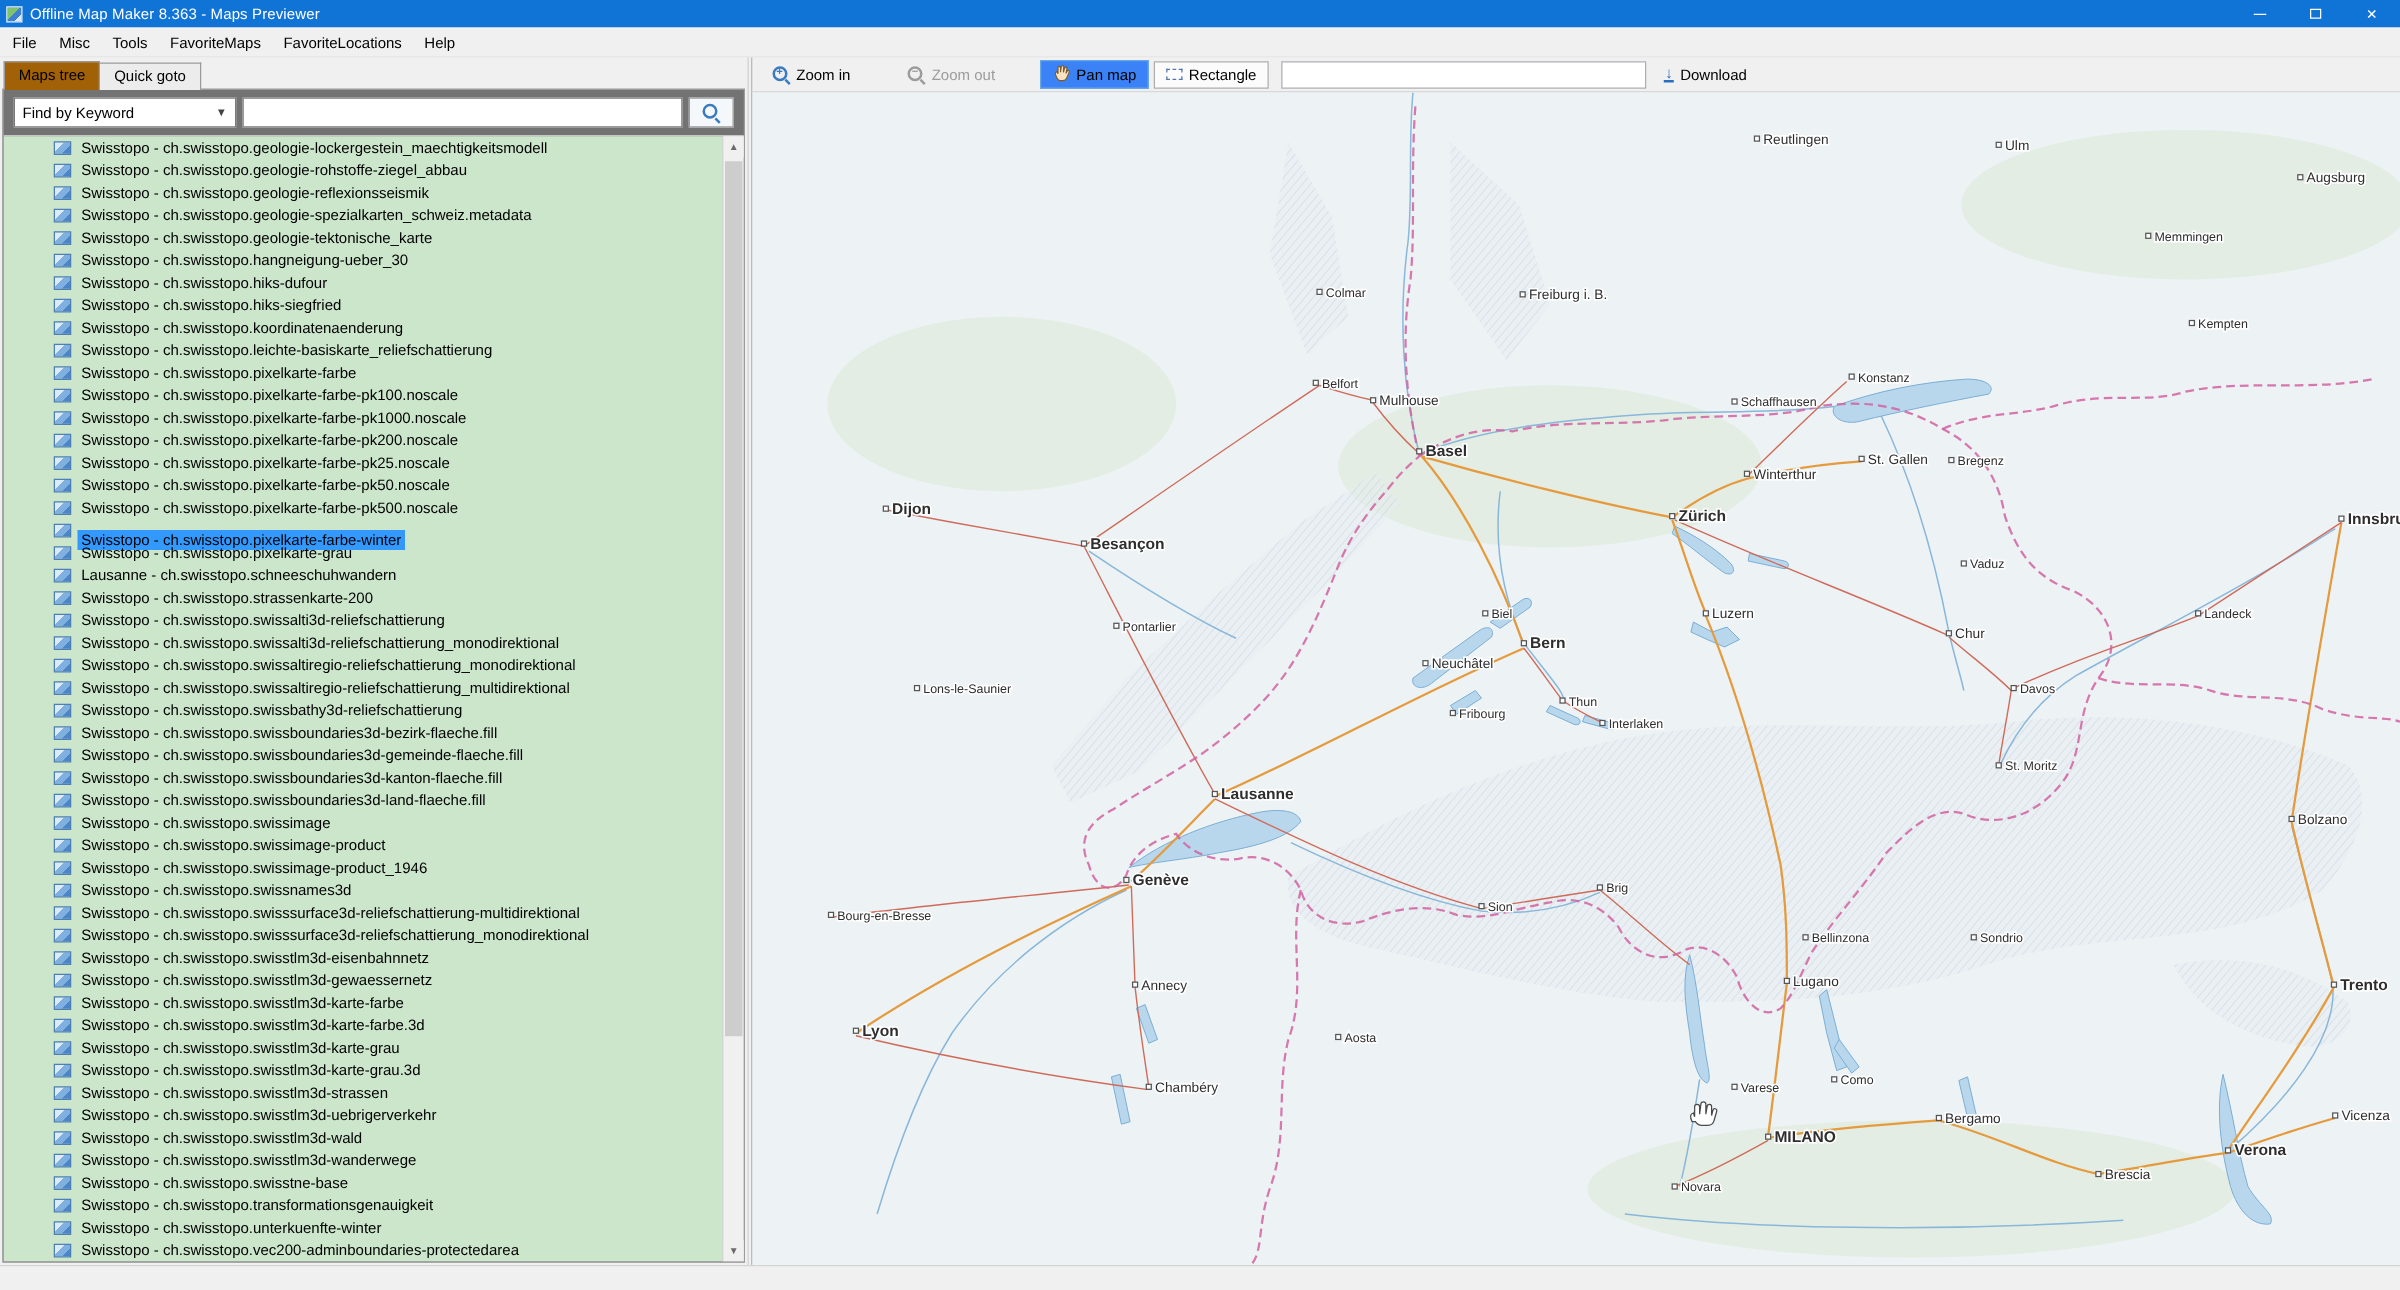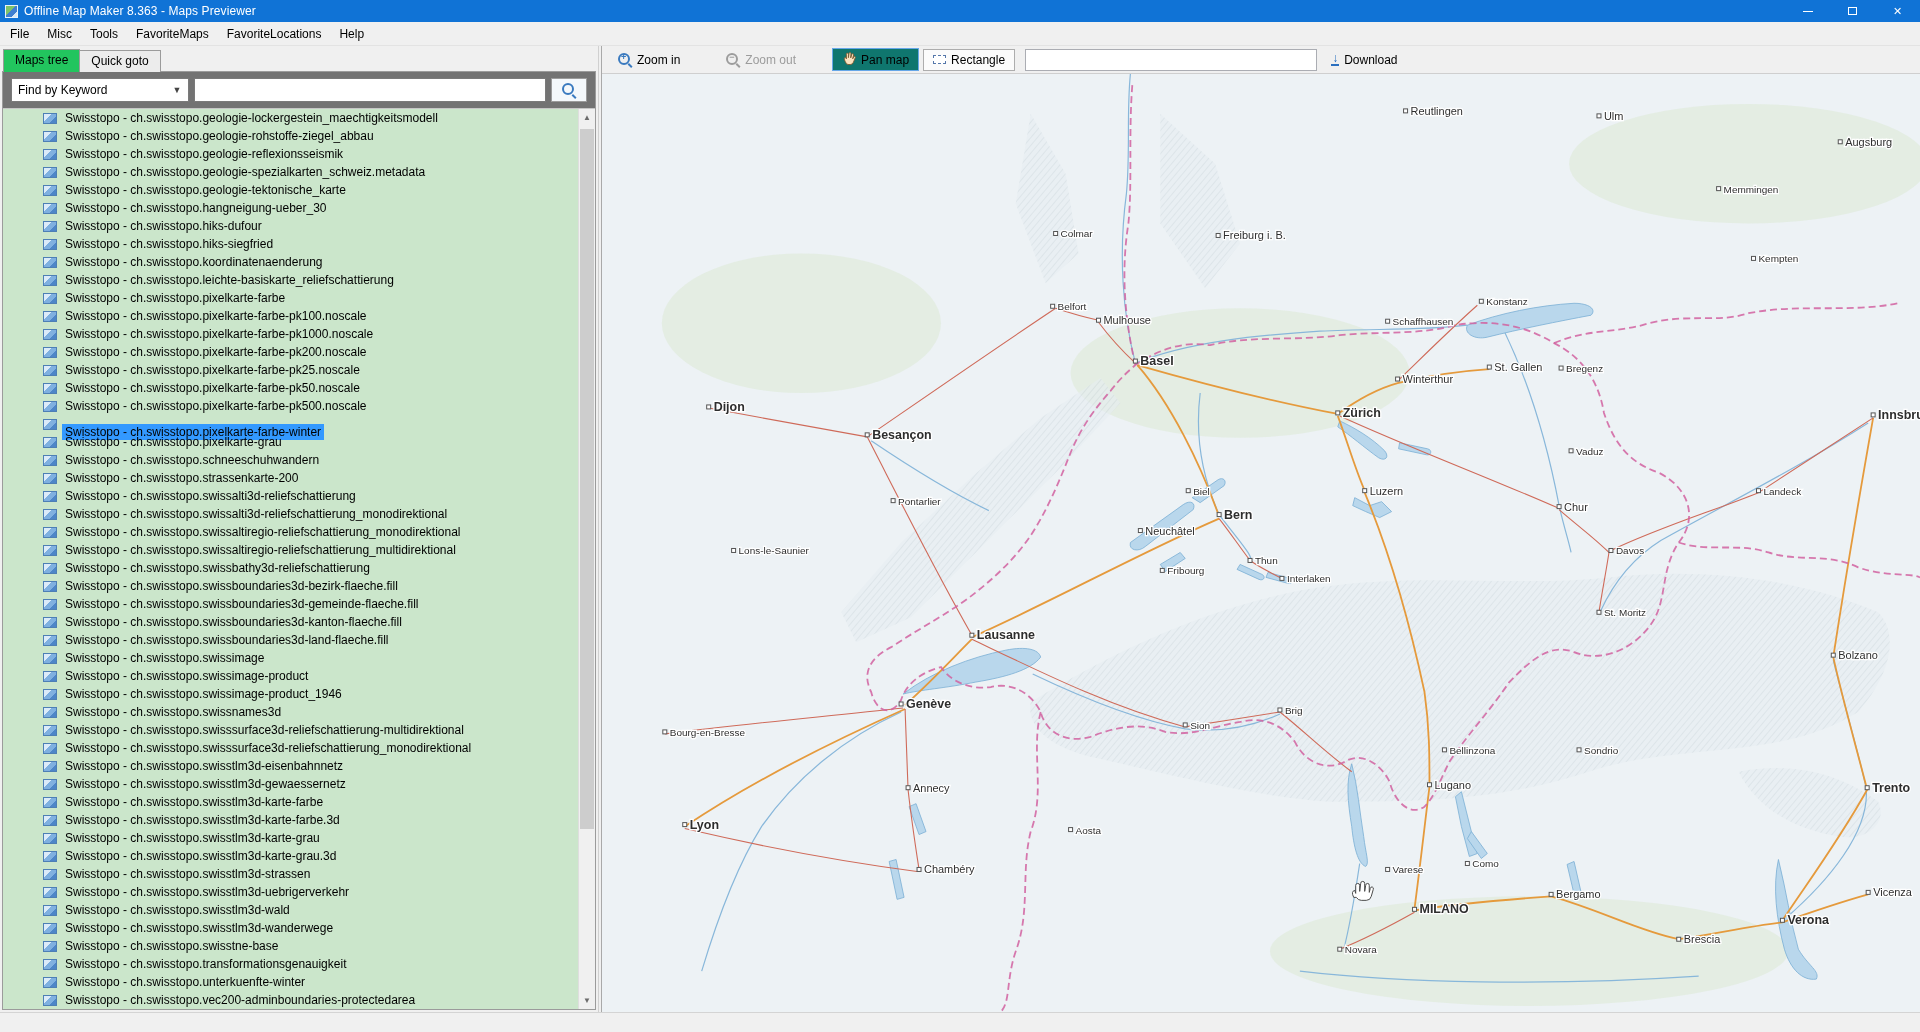--- a/index.html
+++ b/index.html
@@ -20,21 +20,21 @@
   .menu-item { display:flex; align-items:center; padding:0 9px; color:#000; }
   .menu-item:first-child { padding-left:10px; }
 
   
   .main { flex:1; display:flex; min-height:0; }
 
   
   .left-panel { width:598px; flex:none; display:flex; flex-direction:column; background:#f0f0f0; }
   .tabs { height:26px; display:flex; align-items:flex-end; padding-left:3px; flex:none; }
   .tab { border:1px solid #9b9b9b; border-bottom:none; padding:3px 11px 4px; background:#ececec; color:#000; position:relative; }
-  .tab.active { background:#22c55e; padding-bottom:5px; z-index:2; }
+  .tab.active { background:#a16207; padding-bottom:5px; z-index:2; }
   .tab + .tab { margin-left:-1px; }
   .tab-page { flex:1; border:1px solid #9b9b9b; margin:0 2px 2px 2px; display:flex; flex-direction:column; min-height:0; background:#737373; margin-top:-1px; }
 
   .search-row { height:36px; flex:none; display:flex; align-items:center; gap:5px; padding:0 8px 0 8px; }
   .combo { width:178px; height:24px; background:#fff; border:1px solid #7a7a7a; display:flex; align-items:center; justify-content:space-between; padding:0 3px 0 6px; }
   .combo-arrow { width:16px; height:18px; display:flex; align-items:center; justify-content:center; color:#444; font-size:9px; }
   .search-input { flex:1; height:24px; border:1px solid #7a7a7a; background:#fff; font:inherit; padding:0 5px; }
   .search-btn { width:36px; height:24px; border:1px solid #9b9b9b; background:#f4f8fb; display:flex; align-items:center; justify-content:center; }
 
   
@@ -57,21 +57,21 @@
   .sb-btn { height:17px; display:flex; align-items:center; justify-content:center; font-size:8px; color:#6b6b6b; background:#f0f0f0; }
   .sb-thumb { position:absolute; left:1px; right:1px; top:20px; height:700px; background:#cdcdcd; }
 
   .splitter { width:4px; flex:none; background:#f0f0f0; border-left:1px solid #d0d0d0; border-right:1px solid #a9a9a9; }
 
   
   .right-panel { flex:1; display:flex; flex-direction:column; min-width:0; }
   .map-toolbar { height:28px; flex:none; display:flex; align-items:center; padding:0 6px; gap:4px; background:#f0f0f0; border-bottom:1px solid #cfcfcf; }
   .tb-btn { display:flex; align-items:center; gap:5px; padding:3px 9px; color:#000; border:1px solid transparent; }
   .tb-btn.disabled { color:#9c9c9c; }
-  .tb-btn.checked { background:#0f766e; border:1px solid #66a7e8; }
+  .tb-btn.checked { background:#3b82f6; border:1px solid #66a7e8; }
   .tb-btn.framed { background:#fbfbfb; border:1px solid #adadad; }
   .tb-gap { width:18px; }
   .rect-icon { width:13px; height:9px; border:1px dashed #5577aa; background:#fff; flex:none; }
   .dl-icon { color:#2a6fbf; font-weight:bold; line-height:10px; border-bottom:2px solid #2a6fbf; padding:0 1px 1px; flex:none; }
   .tb-input { width:292px; height:22px; border:1px solid #abadb3; background:#fff; font:inherit; padding:0 4px; margin-left:6px; }
   .hand-svg { flex:none; }
 
   .map-area { flex:1; position:relative; min-height:0; background:#edf2f5; }
   .map-area svg { position:absolute; inset:0; width:100%; height:100%; }
 
@@ -214,21 +214,21 @@
               <div class="tree-row selected">
                 <span class="tree-icon"></span>
                 <span class="tree-label">Swisstopo - ch.swisstopo.pixelkarte-farbe-winter</span>
               </div>
               <div class="tree-row">
                 <span class="tree-icon"></span>
                 <span class="tree-label">Swisstopo - ch.swisstopo.pixelkarte-grau</span>
               </div>
               <div class="tree-row">
                 <span class="tree-icon"></span>
-                <span class="tree-label">Swisstopo - ch.swisstopo.schneeschuhwandern</span>
+                <span class="tree-label">Lausanne - ch.swisstopo.schneeschuhwandern</span>
               </div>
               <div class="tree-row">
                 <span class="tree-icon"></span>
                 <span class="tree-label">Swisstopo - ch.swisstopo.strassenkarte-200</span>
               </div>
               <div class="tree-row">
                 <span class="tree-icon"></span>
                 <span class="tree-label">Swisstopo - ch.swisstopo.swissalti3d-reliefschattierung</span>
               </div>
               <div class="tree-row">

